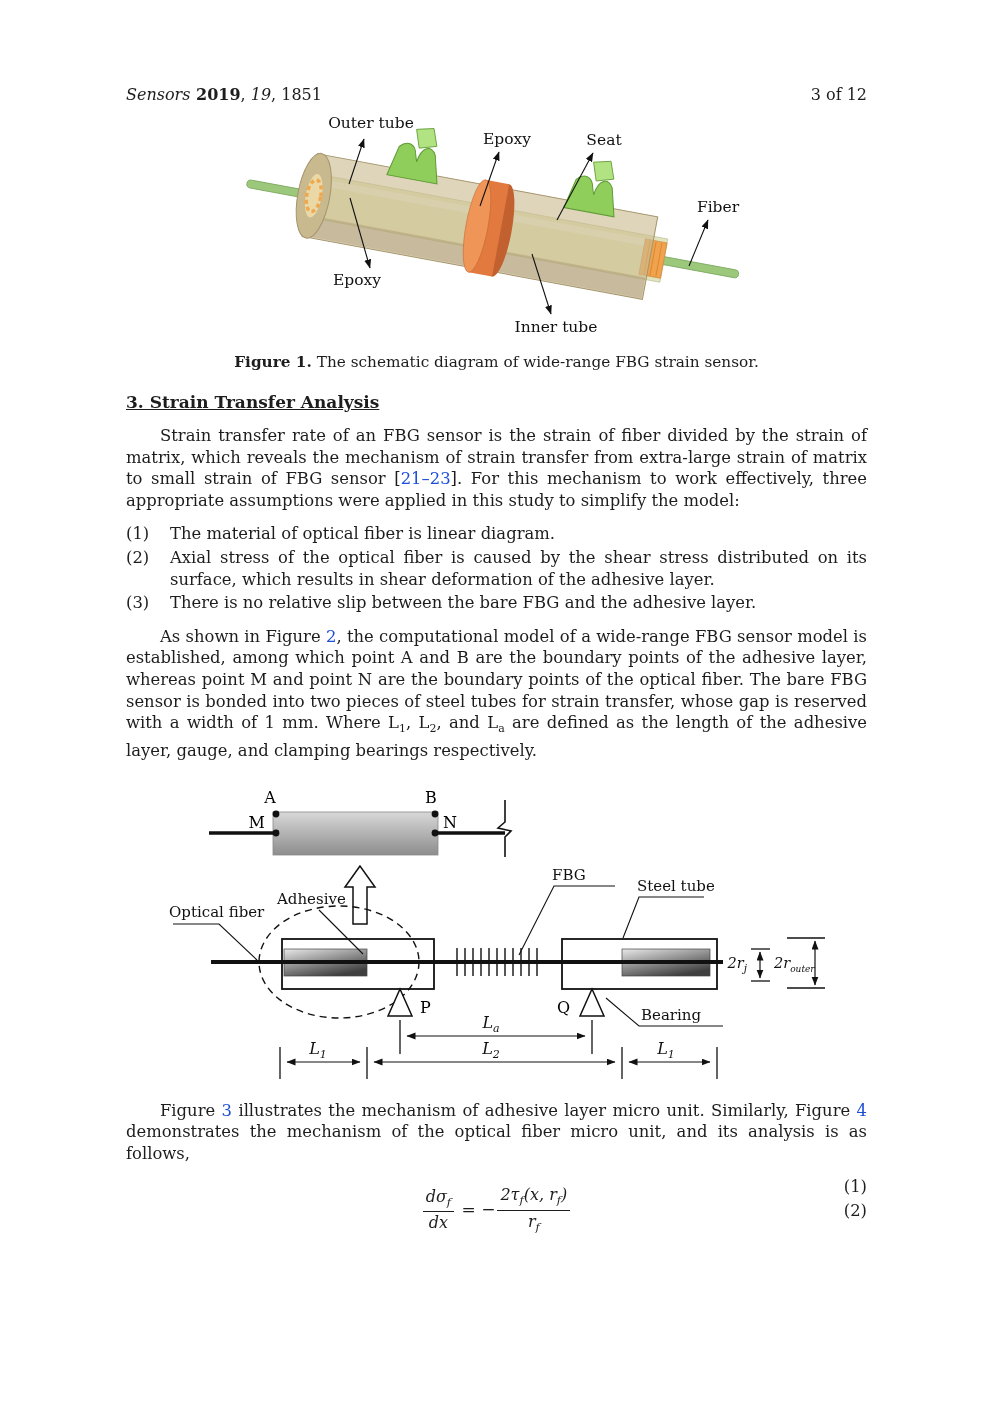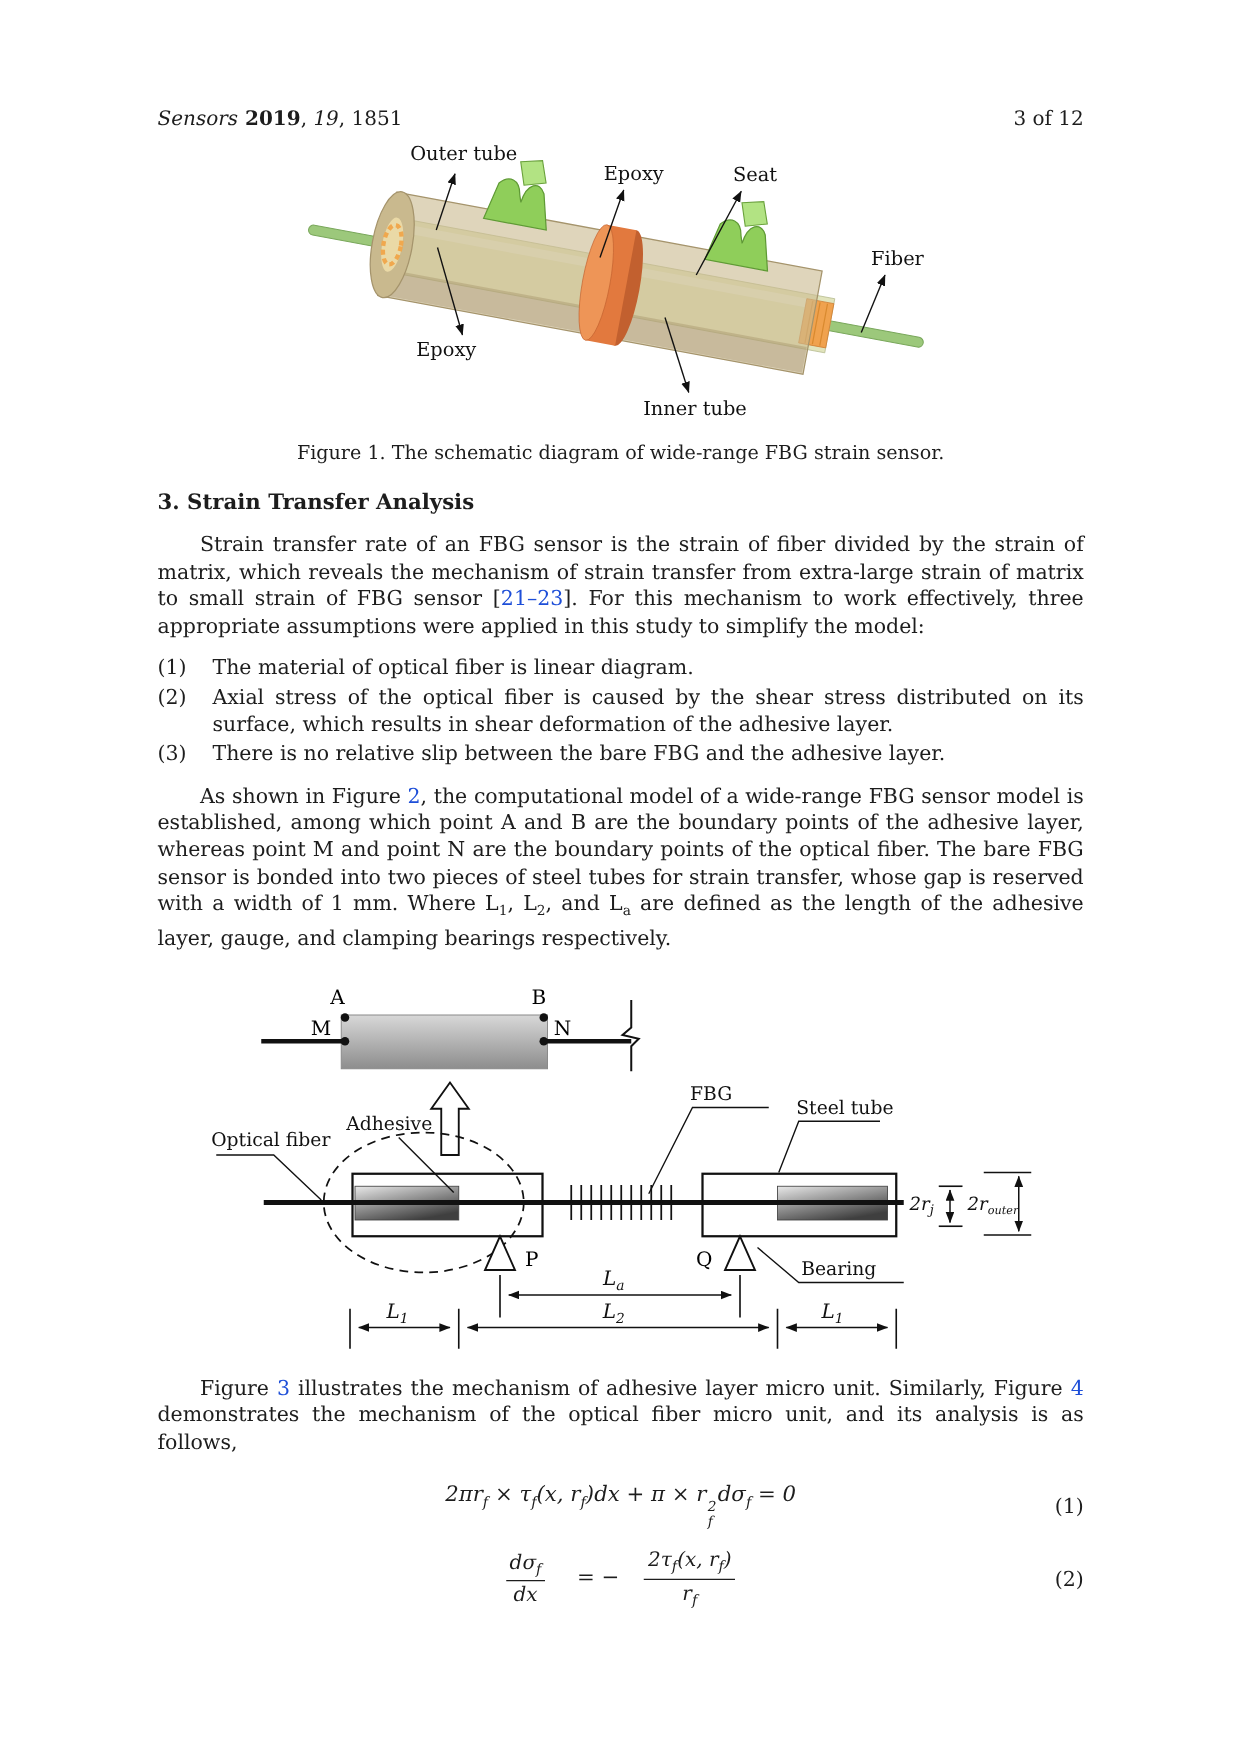--- a/index.html
+++ b/index.html
@@ -7,36 +7,36 @@
     width:993px;height:1404px;background:#ffffff;margin:0 auto;position:relative;
     box-sizing:border-box;padding:86px 126px 0 126px;
     font-family:"DejaVu Serif","Liberation Serif",serif;color:#1d1d1d;overflow:hidden;
   }
   .hdr{display:flex;justify-content:space-between;font-size:16px;line-height:18px;}
   .hdr .it{font-style:italic}
   .hdr .bd{font-weight:bold}
   .figblock{text-align:center;}
   .fig1wrap{margin-top:4px;}
   .caption{font-size:15.3px;line-height:19px;text-align:center;margin:6px 0 0 0;}
-  .caption .cl{font-weight:normal;}
-  h2.sec{font-size:17px;line-height:21px;margin:20px 0 0 0;font-weight:bold;}
+  .caption .cl{font-weight:bold;}
+  h2.sec{font-size:17px;line-height:21px;margin:20px 0 0 0;font-weight:bold;text-decoration:underline;}
   p.body{font-size:16.4px;line-height:21.6px;text-align:justify;margin:12px 0 0 0;text-indent:34px;}
   .cite{color:#1d4ed8;}
   ol.assump{list-style:none;margin:12px 0 0 0;padding:0;}
   ol.assump li{display:flex;font-size:16.4px;line-height:21.6px;margin-top:2px;}
   ol.assump .num{width:44px;flex:0 0 44px;}
   ol.assump .txt{flex:1;text-align:justify;}
   sub,sup{font-size:11px;}
   .fig2wrap{margin-top:22px;}
   .eq-row{position:relative;margin-top:22px;text-align:center;font-size:17px;font-style:italic;}
   .eq-row .eq-num{position:absolute;right:0;top:50%;transform:translateY(-50%);font-style:normal;font-size:16.4px;}
   .eq-row sub{font-size:11.5px;}
   .supsub{display:inline-flex;flex-direction:column;align-items:flex-start;line-height:1;vertical-align:-0.45em;margin:0 1px;}
   .supsub sup,.supsub sub{font-size:11px;line-height:1.05;}
-  .frac{display:inline-flex;flex-direction:column;align-items:center;vertical-align:middle;margin:0 20px;}
+  .frac{display:inline-flex;flex-direction:column;align-items:center;vertical-align:middle;margin:0 2px;}
   .frac .fbar{height:0;border-top:1.4px solid #1d1d1d;align-self:stretch;margin:2px 0;}
   .frac .fn,.frac .fd{font-size:16px;line-height:1.15;padding:0 3px;}
   .eq2row{margin-top:16px;}
   svg text{font-family:"DejaVu Serif","Liberation Serif",serif;}
 </style>
 </head>
 <body>
 
 <div class="page">
 
@@ -196,24 +196,20 @@
         <text x="499" y="270" text-anchor="middle"><tspan>L</tspan><tspan dy="4" font-size="11">1</tspan></text>
         <text x="580" y="184" text-anchor="end" font-size="14.5"><tspan>2r</tspan><tspan dy="3.5" font-size="10.5">j</tspan></text>
         <text x="607" y="184" text-anchor="start" font-size="14.5"><tspan>2r</tspan><tspan dy="3.5" font-size="9">outer</tspan></text>
       </g>
     </svg>
   </div>
 
   <p class="body" style=""><span>Figure </span><span class="cite">3</span><span> illustrates the mechanism of adhesive layer micro unit.  Similarly, Figure </span><span class="cite">4</span><span> demonstrates the mechanism of the optical fiber micro unit, and its analysis is as follows,</span></p>
 
   <div class="eq-row">
-    <span class="eqbody"><span>2πr</span><sub>f</sub><span> × τ</span><sub>f</sub><span>(x, r</span><sub>f</sub><span>)dx + π × r</span><span class="supsub">
-          <sup>2</sup>
-          <sub>f</sub>
-        </span><span>dσ</span><sub>f</sub><span> = 0</span></span>
     <span class="eq-num">(1)</span>
   </div>
 
   <div class="eq-row eq2row">
     <span class="eqbody"><span class="frac">
           <span class="fn"><span>dσ</span><sub>f</sub></span>
           <span class="fbar"></span>
           <span class="fd">dx</span>
         </span><span> = −</span><span class="frac">
           <span class="fn"><span>2τ</span><sub>f</sub><span>(x, r</span><sub>f</sub><span>)</span></span>

